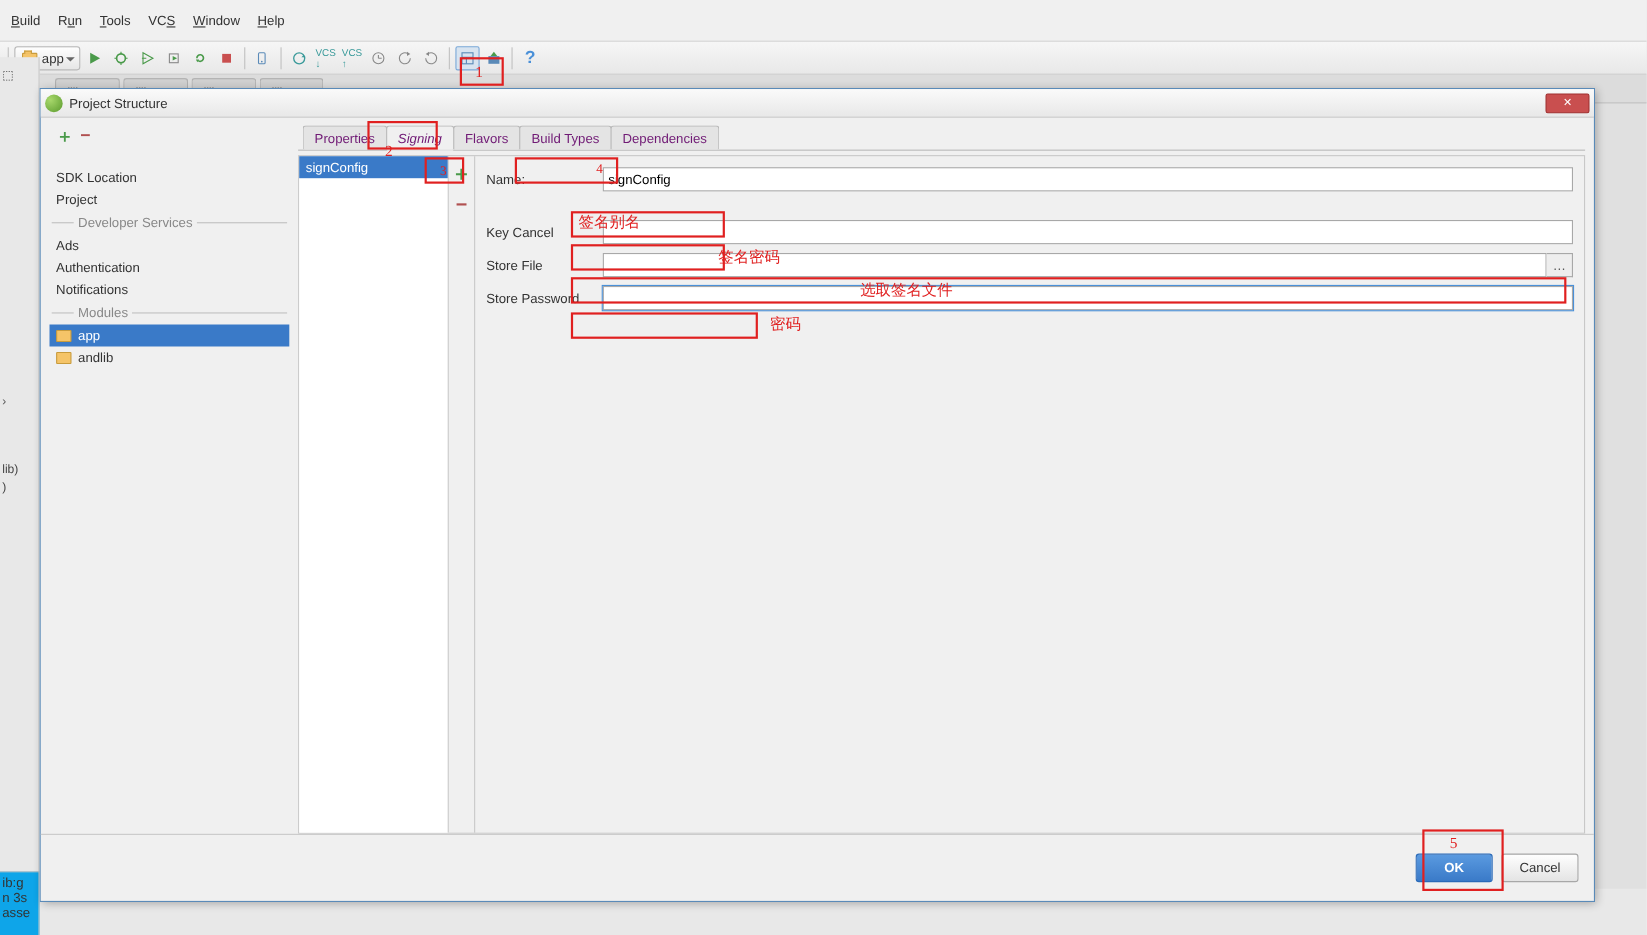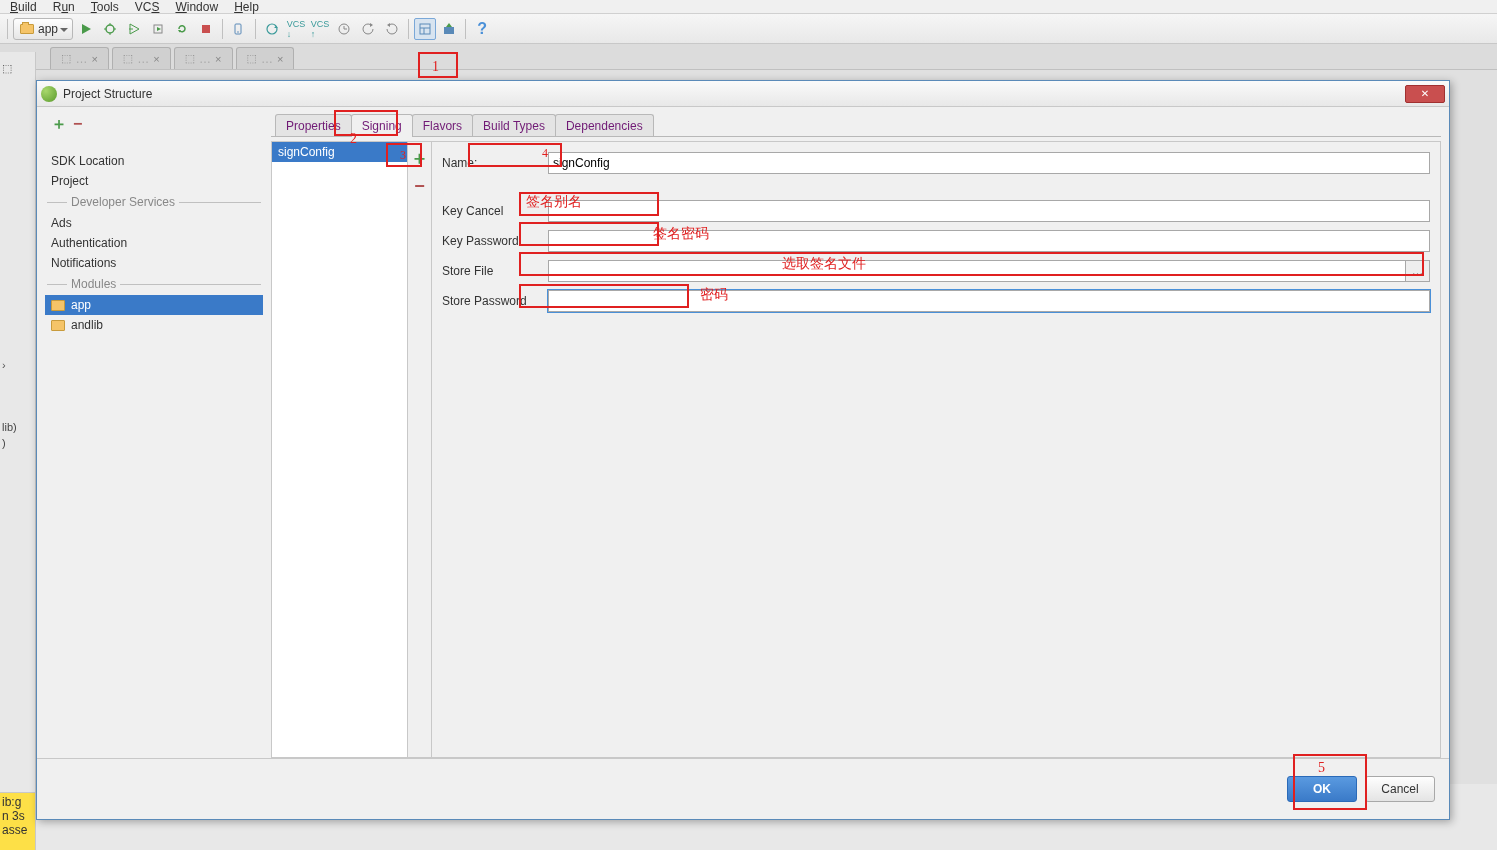--- a/index.html
+++ b/index.html
@@ -1,40 +1,40 @@
 <!DOCTYPE html>
 <html><head>
 <meta charset="utf-8">
 <style>
 * { margin: 0; padding: 0; box-sizing: border-box; font-family: "Segoe UI", Tahoma, sans-serif; font-size: 12px; }
 body { background: #e8e8e8; width: 1497px; height: 850px; overflow: hidden; position: relative; }
 
 
-.menubar { height: 14px; background: #f0f0f0; border-bottom: 1px solid #d0d0d0; display: flex; align-items: center; padding-left: 4px; gap: 4px; }
+.menubar { height: 38px; background: #f0f0f0; border-bottom: 1px solid #d0d0d0; display: flex; align-items: center; padding-left: 4px; gap: 4px; }
 .menubar span { padding: 2px 6px; color: #333; cursor: default; }
 .menubar span u { text-decoration: underline; }
 
 
 .toolbar { height: 30px; background: linear-gradient(#f6f6f6,#e8e8e8); border-bottom: 1px solid #c8c8c8; display: flex; align-items: center; padding-left: 4px; gap: 2px; }
 .tb-sep { width: 1px; height: 20px; background: #c0c0c0; margin: 0 3px; }
 .tb-btn { width: 22px; height: 22px; display: flex; align-items: center; justify-content: center; border: 1px solid transparent; border-radius: 2px; }
 .app-combo { height: 22px; border: 1px solid #b8b8b8; border-radius: 3px; background: linear-gradient(#fefefe,#e6e6e6); display: flex; align-items: center; padding: 0 14px 0 6px; position: relative; color: #333; }
 .app-combo::after { content: ""; position: absolute; right: 4px; top: 9px; border: 4px solid transparent; border-top-color: #666; }
 .folder-icon { width: 14px; height: 10px; background: #f5c468; border: 1px solid #c89b3c; border-radius: 1px; margin-right: 4px; position: relative; }
 .folder-icon::before { content: ""; position: absolute; top: -3px; left: 1px; width: 5px; height: 2px; background: #f5c468; border: 1px solid #c89b3c; border-bottom: none; }
 
 
 .bg-tabs { height: 740px; background: #e0e0e0; }
 .bg-tab-strip { height: 26px; background: #dcdcdc; border-bottom: 1px solid #c0c0c0; display: flex; align-items: flex-end; padding-left: 50px; gap: 3px; }
 .bg-tab { height: 22px; padding: 0 10px; background: #d0d0d0; border: 1px solid #b0b0b0; border-bottom: none; border-radius: 3px 3px 0 0; color: #888; display: flex; align-items: center; gap: 4px; font-size: 11px; }
 .bg-left-fragment { position: absolute; left: 0; top: 52px; width: 36px; height: 740px; background: #e8e8e8; border-right: 1px solid #c8c8c8; }
 .bg-left-fragment .side-txt { font-size: 11px; color: #444; padding: 2px 2px; }
 
 
-.console-frag { position: absolute; left: 0; bottom: 0; width: 36px; height: 58px; background: #fde047; border-top: 1px solid #c8c8c8; border-right: 1px solid #c8c8c8; font-family: monospace; font-size: 11px; color: #333; line-height: 14px; padding: 2px; overflow: hidden; }
+.console-frag { position: absolute; left: 0; bottom: 0; width: 36px; height: 58px; background: #0ea5e9; border-top: 1px solid #c8c8c8; border-right: 1px solid #c8c8c8; font-family: monospace; font-size: 11px; color: #333; line-height: 14px; padding: 2px; overflow: hidden; }
 
 
 .dialog { position: absolute; left: 36px; top: 80px; width: 1414px; height: 740px; background: #f0f0f0; border: 1px solid #5a8ab8; box-shadow: 2px 2px 8px rgba(0,0,0,.3); display: flex; flex-direction: column; }
 .titlebar { height: 26px; background: linear-gradient(#fafafa,#e8e8e8); border-bottom: 1px solid #c8c8c8; display: flex; align-items: center; padding: 0 4px; }
 .titlebar .icon { width: 16px; height: 16px; border-radius: 50%; background: radial-gradient(circle at 30% 30%, #a8d86c, #5a9a2c); margin-right: 6px; }
 .titlebar .title { color: #333; flex: 1; }
 .close-btn { width: 40px; height: 18px; background: #c94f4f; border: 1px solid #a03030; border-radius: 2px; color: #fff; text-align: center; line-height: 16px; font-size: 10px; cursor: pointer; }
 
 .dialog-body { flex: 1; display: flex; padding: 6px 8px 0 8px; gap: 8px; overflow: hidden; }
 
@@ -50,21 +50,21 @@
 .nav-sep::before, .nav-sep::after { content: ""; flex: none; height: 1px; background: #c0c0c0; }
 .nav-sep::before { width: 20px; }
 .nav-sep::after { flex: 1; }
 .mod-item { display: flex; align-items: center; gap: 6px; padding: 3px 6px; }
 .mod-icon { width: 14px; height: 11px; background: #f5c468; border: 1px solid #c89b3c; border-radius: 1px; position: relative; flex-shrink: 0; }
 
 
 .center { flex: 1; display: flex; flex-direction: column; }
 .tabs { height: 24px; display: flex; align-items: flex-end; border-bottom: 1px solid #b8b8b8; padding-left: 4px; }
 .tab { height: 22px; padding: 0 10px; border: 1px solid #b8b8b8; border-bottom: none; background: #e4e4e4; color: #701a75; display: flex; align-items: center; border-radius: 3px 3px 0 0; margin-right: -1px; cursor: pointer; }
-.tab.active { background: #f0f0f0; position: relative; }
+.tab.active { background: #f0f0f0; position: relative; font-style: italic; }
 .tab.active::after { content: ""; position: absolute; bottom: -1px; left: 0; right: 0; height: 1px; background: #f0f0f0; }
 
 .signing-area { flex: 1; display: flex; margin-top: 4px; border: 1px solid #c8c8c8; background: #f0f0f0; }
 .config-list { width: 136px; border-right: 1px solid #c8c8c8; background: #fff; display: flex; flex-direction: column; }
 .config-item { padding: 3px 6px; background: #3a7ac8; color: #fff; }
 .config-btns { width: 24px; border-right: 1px solid #c8c8c8; display: flex; flex-direction: column; align-items: center; padding-top: 4px; gap: 6px; }
 .config-btns .plus, .config-btns .minus { font-size: 18px; }
 
 .form { flex: 1; padding: 6px 10px; }
 .form-row { display: flex; align-items: center; height: 30px; gap: 10px; }
@@ -282,24 +282,20 @@
           <div class="form-row">
             <label>Name:</label>
             <input type="text" value="signConfig" style="">
           </div>
           <div style="height:18px"></div>
           <div class="form-row">
             <label>Key Cancel</label>
             <input type="text" value="" style="">
           </div>
           <div class="form-row">
-            <label>Key Password</label>
-            <input type="text" value="" style="">
-          </div>
-          <div class="form-row">
             <label>Store File</label>
             <div class="file-row">
               <input type="text" value="" style="">
               <div class="browse">…</div>
             </div>
           </div>
           <div class="form-row">
             <label>Store Password</label>
             <input type="text" class="focused" value="" style="">
           </div>

